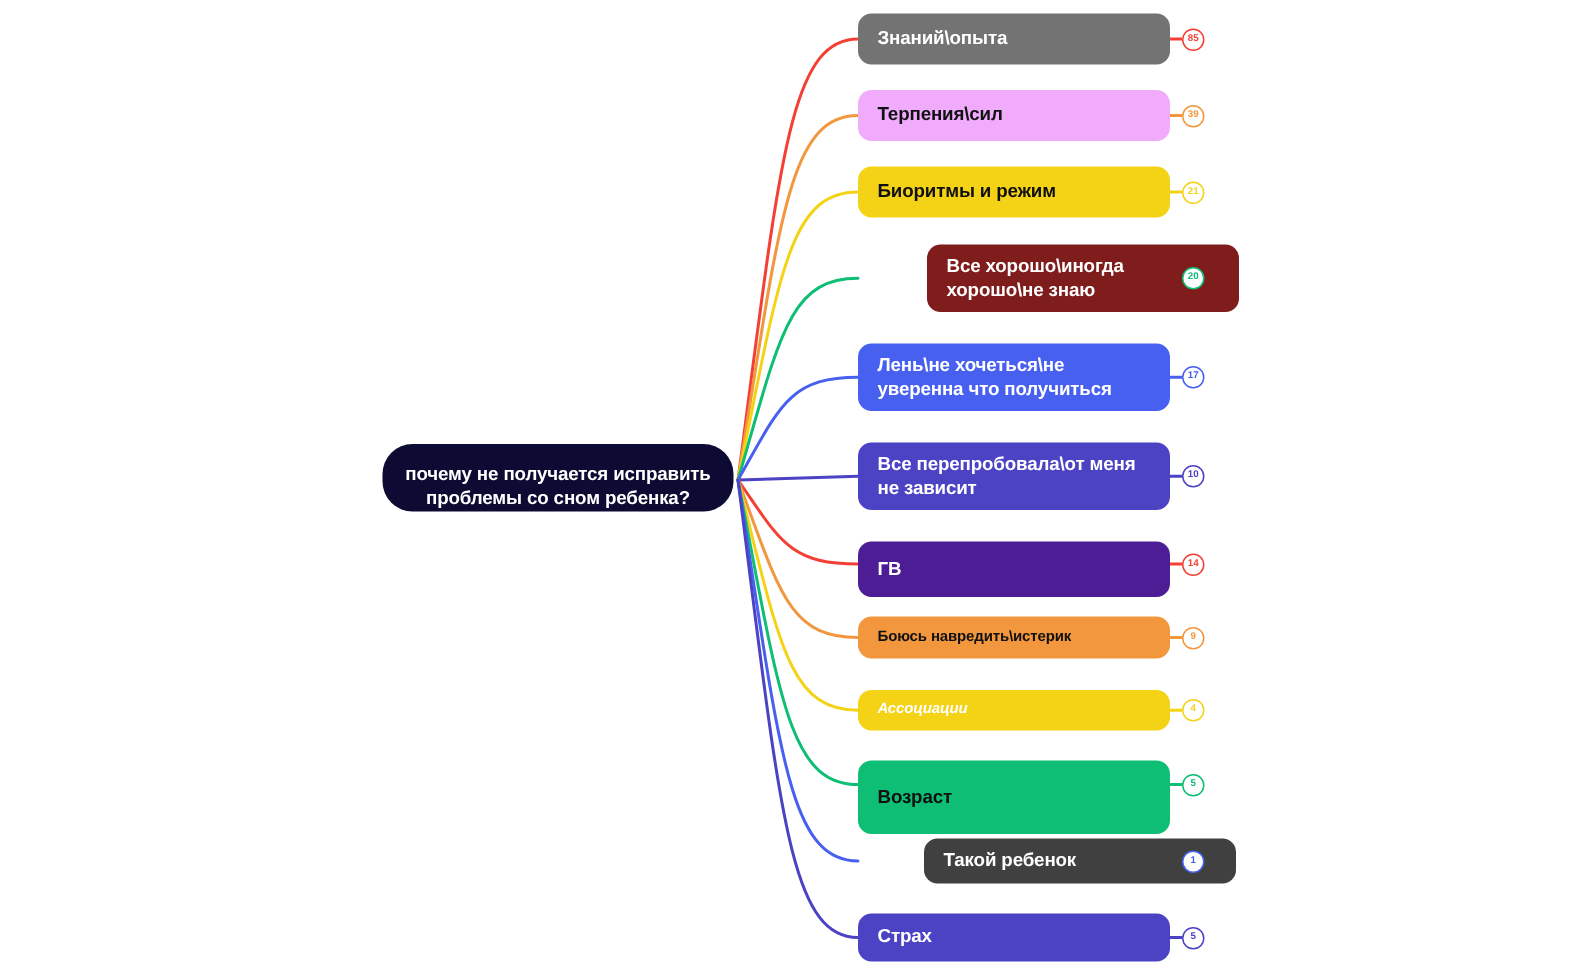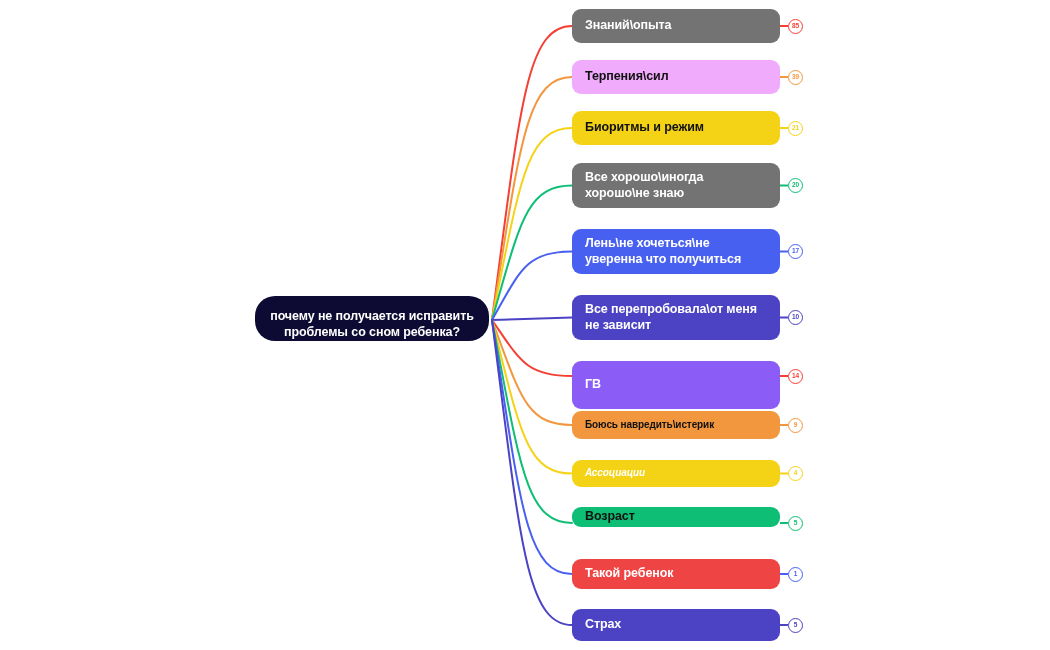--- a/index.html
+++ b/index.html
@@ -129,63 +129,63 @@
     </div>
     <div class="badge" style="left: 788px; top: 69.5px; color: rgb(242, 151, 62);">
       <span class="badge-text" style="color: rgb(242, 151, 62);">39</span>
     </div>
     <div class="branch" style="top: 111px; height: 34px; background: rgb(244, 211, 23);">
       <div class="branch-label" style="color: rgb(17, 17, 17); text-align: center;">Биоритмы и режим</div>
     </div>
     <div class="badge" style="left: 788px; top: 120.5px; color: rgb(244, 211, 23);">
       <span class="badge-text" style="color: rgb(244, 211, 23);">21</span>
     </div>
-    <div class="branch" style="top: 163px; height: 45px; background: #737373;">
+    <div class="branch" style="top: 163px; height: 45px; background: #7f1d1d; margin-left: 46px;">
       <div class="branch-label" style="color: rgb(255, 255, 255);">Все хорошо\иногда хорошо\не знаю</div>
     </div>
     <div class="badge" style="left: 788px; top: 178px; color: rgb(13, 190, 116);">
       <span class="badge-text" style="color: rgb(13, 190, 116);">20</span>
     </div>
     <div class="branch" style="top: 229px; height: 45px; background: rgb(72, 96, 240);">
       <div class="branch-label" style="color: rgb(255, 255, 255);">Лень\не хочеться\не уверенна что получиться</div>
     </div>
     <div class="badge" style="left: 788px; top: 244px; color: rgb(72, 96, 240);">
       <span class="badge-text" style="color: rgb(72, 96, 240);">17</span>
     </div>
     <div class="branch" style="top: 295px; height: 45px; background: rgb(75, 67, 196);">
       <div class="branch-label" style="color: rgb(255, 255, 255);">Все перепробовала\от меня не зависит</div>
     </div>
     <div class="badge" style="left: 788px; top: 310px; color: rgb(75, 67, 196);">
       <span class="badge-text" style="color: rgb(75, 67, 196);">10</span>
     </div>
-    <div class="branch" style="top: 361px; height: 48px; background: #8b5cf6;">
+    <div class="branch" style="top: 361px; height: 37px; background: #4c1d95;">
       <div class="branch-label" style="color: rgb(255, 255, 255);">ГВ</div>
     </div>
     <div class="badge" style="left: 788px; top: 368.5px; color: rgb(244, 63, 53);">
       <span class="badge-text" style="color: rgb(244, 63, 53);">14</span>
     </div>
     <div class="branch small" style="top: 411px; height: 28px; background: rgb(242, 151, 62);">
       <div class="branch-label" style="color: rgb(17, 17, 17);">Боюсь навредить\истерик</div>
     </div>
     <div class="badge" style="left: 788px; top: 417.5px; color: rgb(242, 151, 62);">
       <span class="badge-text" style="color: rgb(242, 151, 62);">9</span>
     </div>
     <div class="branch small" style="top: 460px; height: 27px; background: rgb(244, 211, 23); font-style: italic;">
       <div class="branch-label" style="color: rgb(255, 255, 255);">Ассоциации</div>
     </div>
     <div class="badge" style="left: 788px; top: 466px; color: rgb(244, 211, 23);">
       <span class="badge-text" style="color: rgb(244, 211, 23);">4</span>
     </div>
-    <div class="branch" style="top: 507px; height: 20px; background: rgb(13, 190, 116); text-align: right;">
+    <div class="branch" style="top: 507px; height: 49px; background: rgb(13, 190, 116); text-align: right;">
       <div class="branch-label" style="color: rgb(17, 17, 17);">Возраст</div>
     </div>
     <div class="badge" style="left: 788px; top: 515.5px; color: rgb(13, 190, 116);">
       <span class="badge-text" style="color: rgb(13, 190, 116);">5</span>
     </div>
-    <div class="branch" style="top: 559px; height: 30px; background: #ef4444;">
+    <div class="branch" style="top: 559px; height: 30px; background: #404040; margin-left: 44px;">
       <div class="branch-label" style="color: rgb(255, 255, 255);">Такой ребенок</div>
     </div>
     <div class="badge" style="left: 788px; top: 566.5px; color: rgb(72, 96, 240);">
       <span class="badge-text" style="color: rgb(72, 96, 240);">1</span>
     </div>
     <div class="branch" style="top: 609px; height: 32px; background: rgb(75, 67, 196);">
       <div class="branch-label" style="color: rgb(255, 255, 255);">Страх</div>
     </div>
     <div class="badge" style="left: 788px; top: 617.5px; color: rgb(75, 67, 196);">
       <span class="badge-text" style="color: rgb(75, 67, 196);">5</span>

